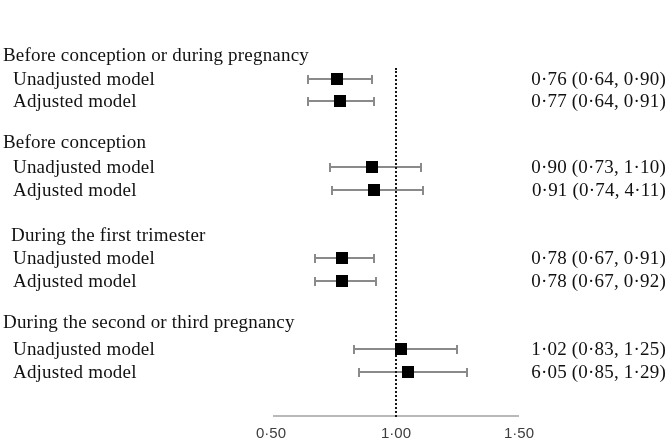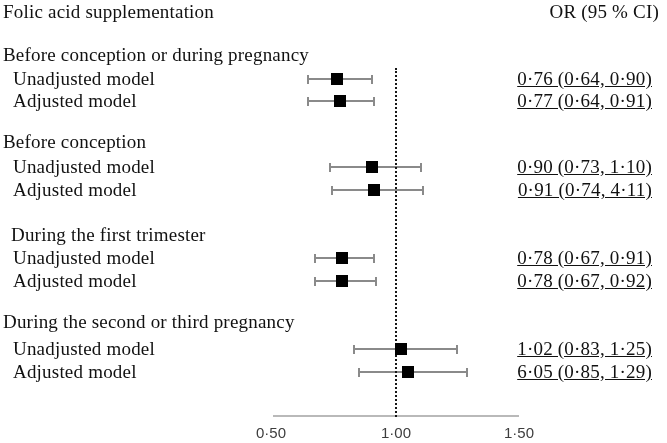--- a/index.html
+++ b/index.html
@@ -14,42 +14,40 @@
   }
   .txt {
     position: absolute;
     font-size: 19px;
     line-height: 20px;
     white-space: nowrap;
     letter-spacing: 0.2px;
   }
   .hdr-left  { left: 3px;  top: 2px; }
   .hdr-right { right: 8px; top: 2px; }
-  .value     { right: 15px; text-align: right; text-decoration: underline; }
+  .value     { right: 1px; text-align: right; }
   .ci-bar  { position: absolute; height: 2px; background: #8a8a8a; z-index: 1; }
   .ci-cap  { position: absolute; width: 2px; height: 9px; background: #8a8a8a; z-index: 1; }
   .marker  { position: absolute; width: 12px; height: 12px; background: #000000; z-index: 3; }
   .refline { position: absolute; width: 0; border-left: 2px dotted #161616; z-index: 2; }
   .axis    { position: absolute; height: 2px; background: #b9b9b9; z-index: 0; }
   .tick {
     position: absolute;
     transform: translateX(-50%);
     font-family: "Liberation Sans", sans-serif;
     font-size: 15px;
     line-height: 18px;
     color: #3d3d3d;
     white-space: nowrap;
   }
 </style>
 </head>
 <body>
 
 <div id="figure">
-  <div class="txt hdr-left">Folic acid supplementation</div>
-  <div class="txt hdr-right">OR (95 % CI)</div>
   <div id="plot-layer">
       <div class="refline" style="left: 395px; top: 68px; height: 349px;"></div>
       <div class="axis" style="left: 273px; top: 415px; width: 246px;"></div>
       <div class="tick" style="left: 271px; top: 424px;">0·50</div>
       <div class="tick" style="left: 396px; top: 424px;">1·00</div>
       <div class="tick" style="left: 519px; top: 424px;">1·50</div>
       <div class="txt" style="left: 3px; top: 45px;">Before conception or during pregnancy</div>
       <div class="txt" style="left: 13px; top: 69px;">Unadjusted model</div>
       <div class="txt value" style="top: 69px;">0·76 (0·64, 0·90)</div>
       <div class="ci-bar" style="left: 308px; top: 78px; width: 64px;"></div>

